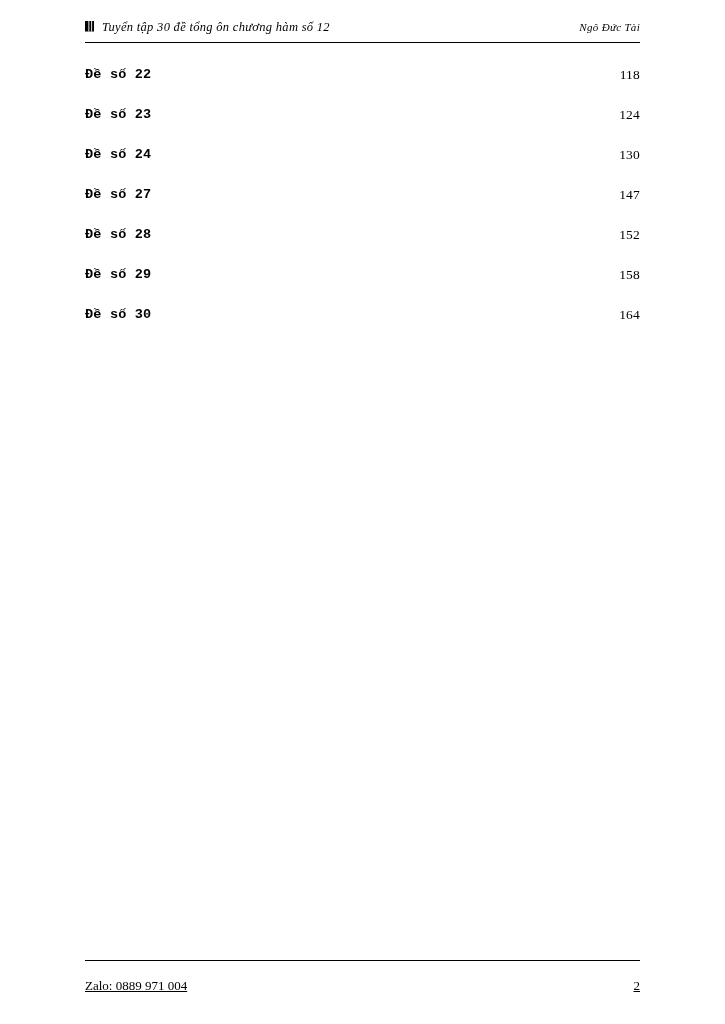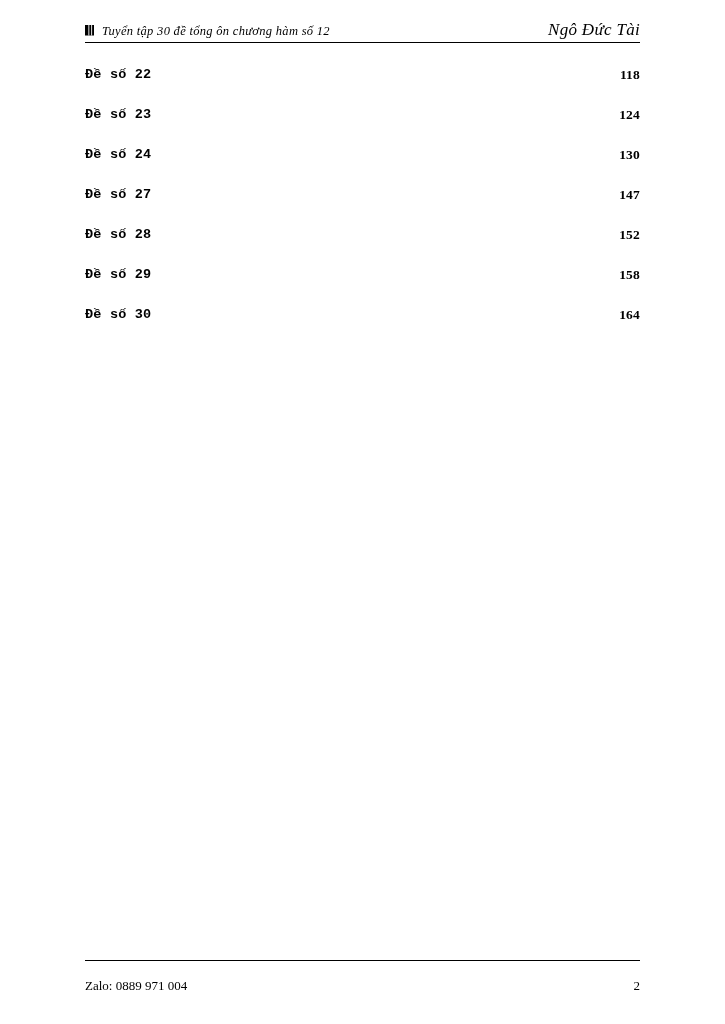--- a/index.html
+++ b/index.html
@@ -45,21 +45,21 @@
   .book-icon {
     display: inline-block;
     width: 10px;
     height: 11px;
     position: relative;
     top: 1px;
     flex: none;
   }
   .header-right {
     font-style: italic;
-    font-size: 17px;
+    font-size: 11px;
     letter-spacing: 0.3px;
     white-space: nowrap;
   }
   .header-rule {
     position: absolute;
     left: 85px;
     top: 42px;
     width: 555px;
     height: 1px;
     background: #000000;
@@ -84,21 +84,21 @@
     font-weight: bold;
     font-size: 13.5px;
     letter-spacing: 0.2px;
     white-space: nowrap;
     font-family: Liberation Mono, monospace;
   }
   .toc-page {
     position: absolute;
     right: 0;
     top: 0;
-    font-weight: bold;
+    font-weight: normal;
     font-size: 13.5px;
     letter-spacing: 0.2px;
     text-align: right;
   }
 
   
   .footer-rule {
     position: absolute;
     left: 85px;
     top: 960px;
@@ -108,20 +108,21 @@
   }
   .footer {
     position: absolute;
     left: 85px;
     top: 978px;
     width: 555px;
     display: flex;
     align-items: flex-start;
     justify-content: space-between;
     font-size: 13px;
+    text-decoration: underline;
   }
   .footer-left { white-space: nowrap; }
   .footer-right { white-space: nowrap; }
 </style>
 </head>
 <body>
 
 <div class="page">
 
   <div class="header">

